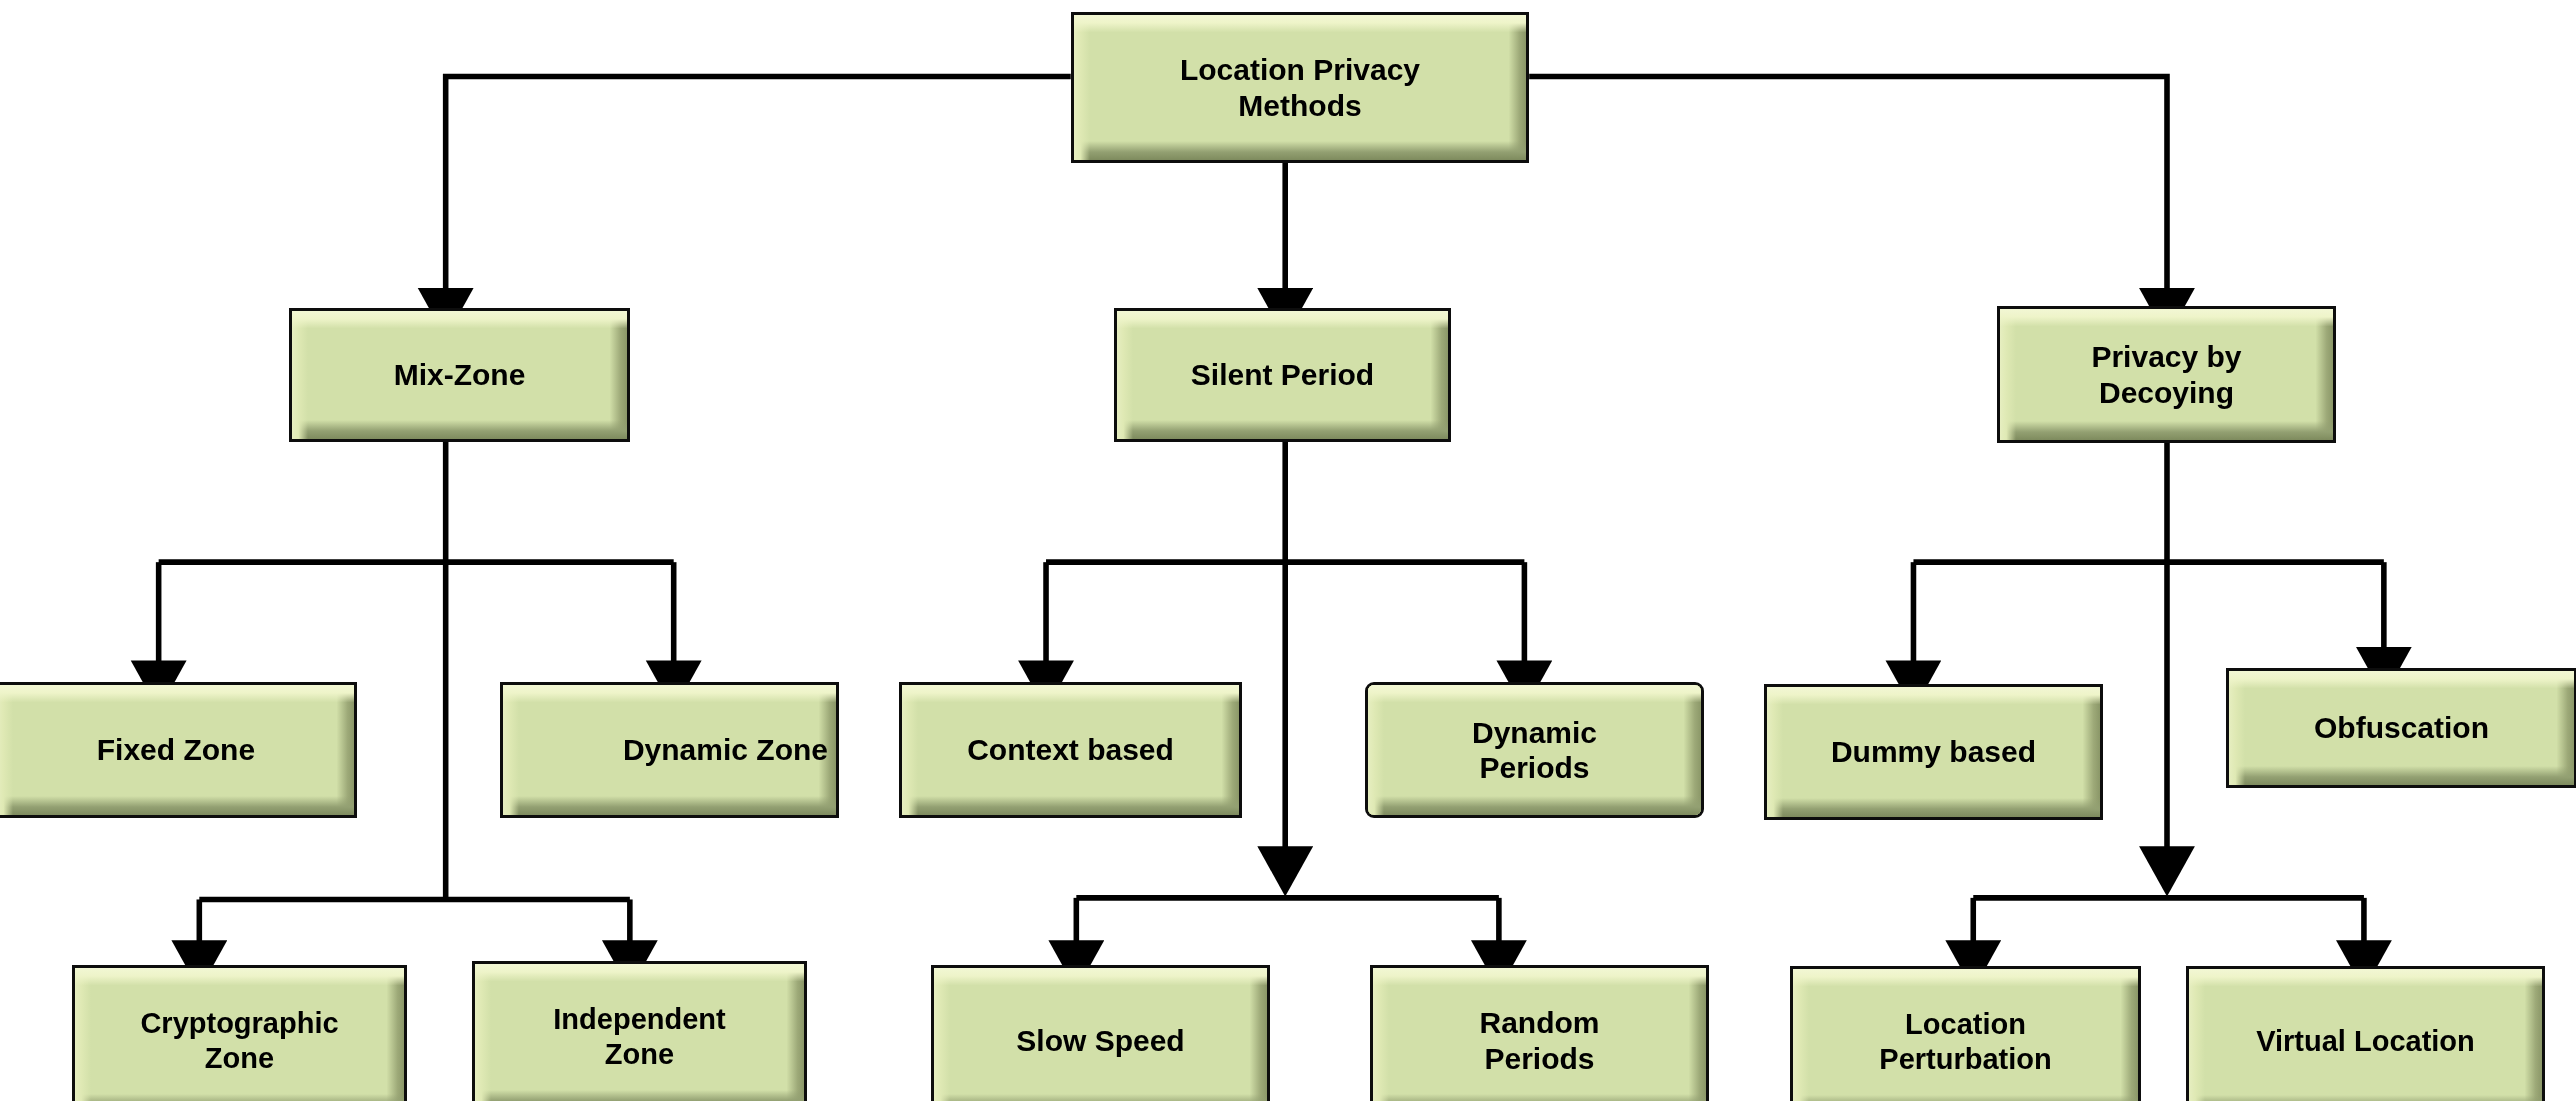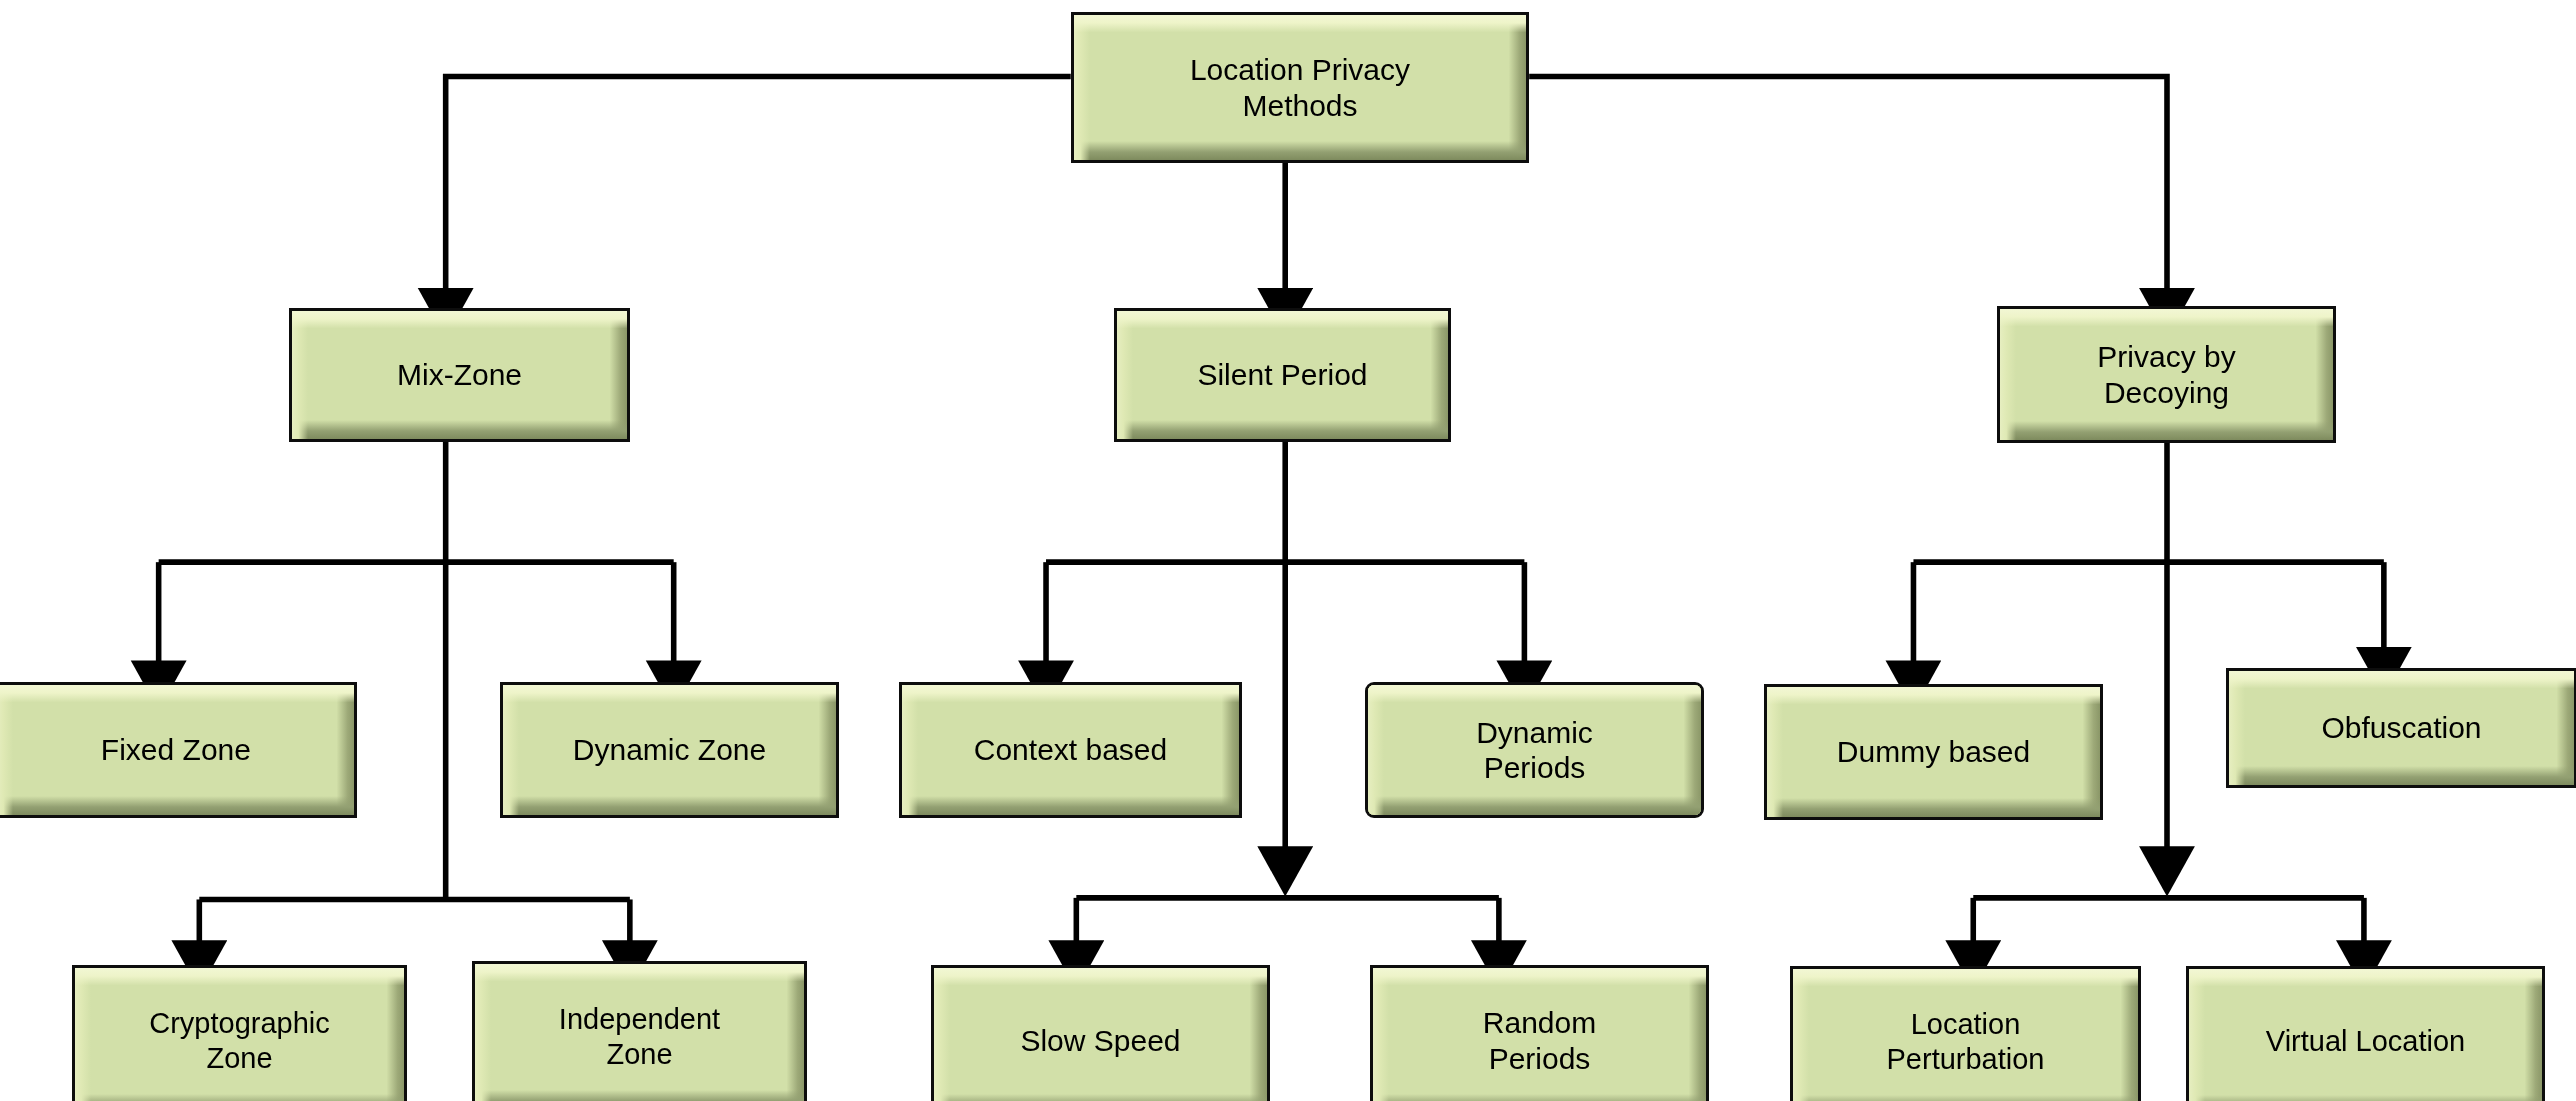--- a/index.html
+++ b/index.html
@@ -51,21 +51,21 @@
       
       linear-gradient(to left, #8b9768 0px, #9da978 6.4px, rgba(157,169,120,0) 17.5px),
       #d2e0a9;
     pointer-events:none;
   }
   .node .label{
     position:relative;
     z-index:3;
     padding:0 8px;
     white-space:pre-line;
-    font-weight:400;
+    font-weight:700;
   }
   .f36{font-size:29px;}
   .f38{font-size:30px;}
 </style>
 </head>
 <body>
 
 <div id="stage">
 
   <svg id="wires" viewBox="0 0 3231 1382" preserveAspectRatio="none">
@@ -130,21 +130,21 @@
     <span class="bevel"></span>
     <span class="label f38">Privacy by
 Decoying</span>
   </div>
 
   <div class="node" style="left:-5.6px; top:682px; width:363px; height:136px;">
     <span class="bevel"></span>
     <span class="label f38">Fixed Zone</span>
   </div>
 
-  <div class="node" style="left:500px; top:682px; width:339px; height:136px;">
+  <div class="node" style="left:500px; top:682px; width:339px; height:136px;justify-content:flex-end;">
     <span class="bevel"></span>
     <span class="label f38">Dynamic Zone</span>
   </div>
 
   <div class="node" style="left:899px; top:682px; width:343px; height:136px;">
     <span class="bevel"></span>
     <span class="label f38">Context based</span>
   </div>
 
   <div class="node" style="left:1365px; top:682px; width:339px; height:136px;border-radius:9px;">

